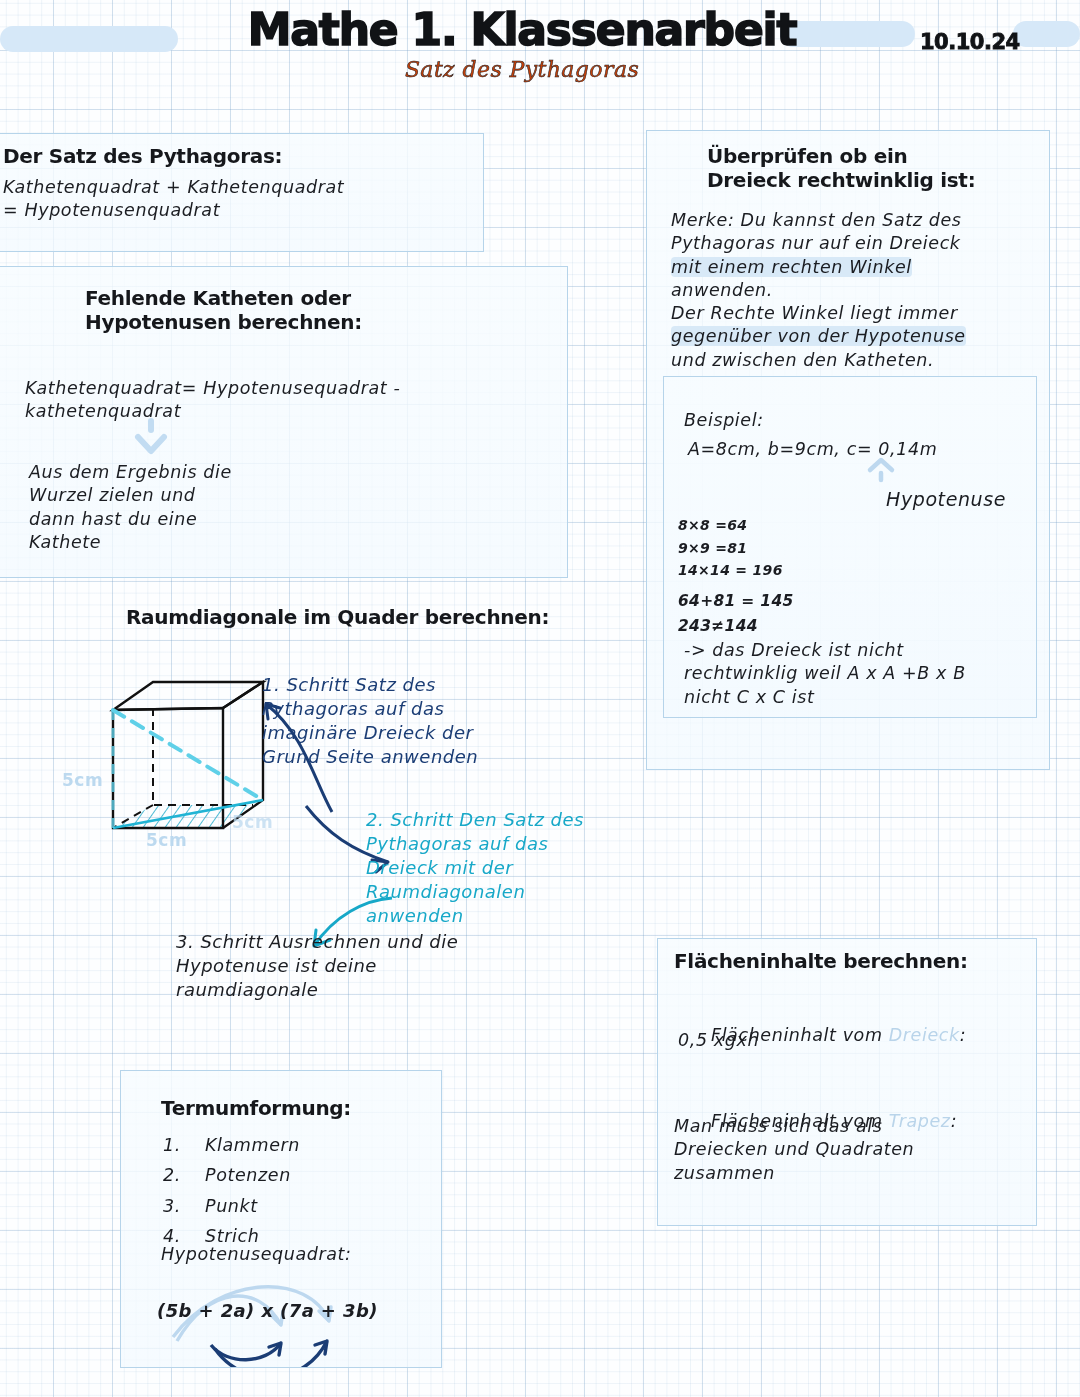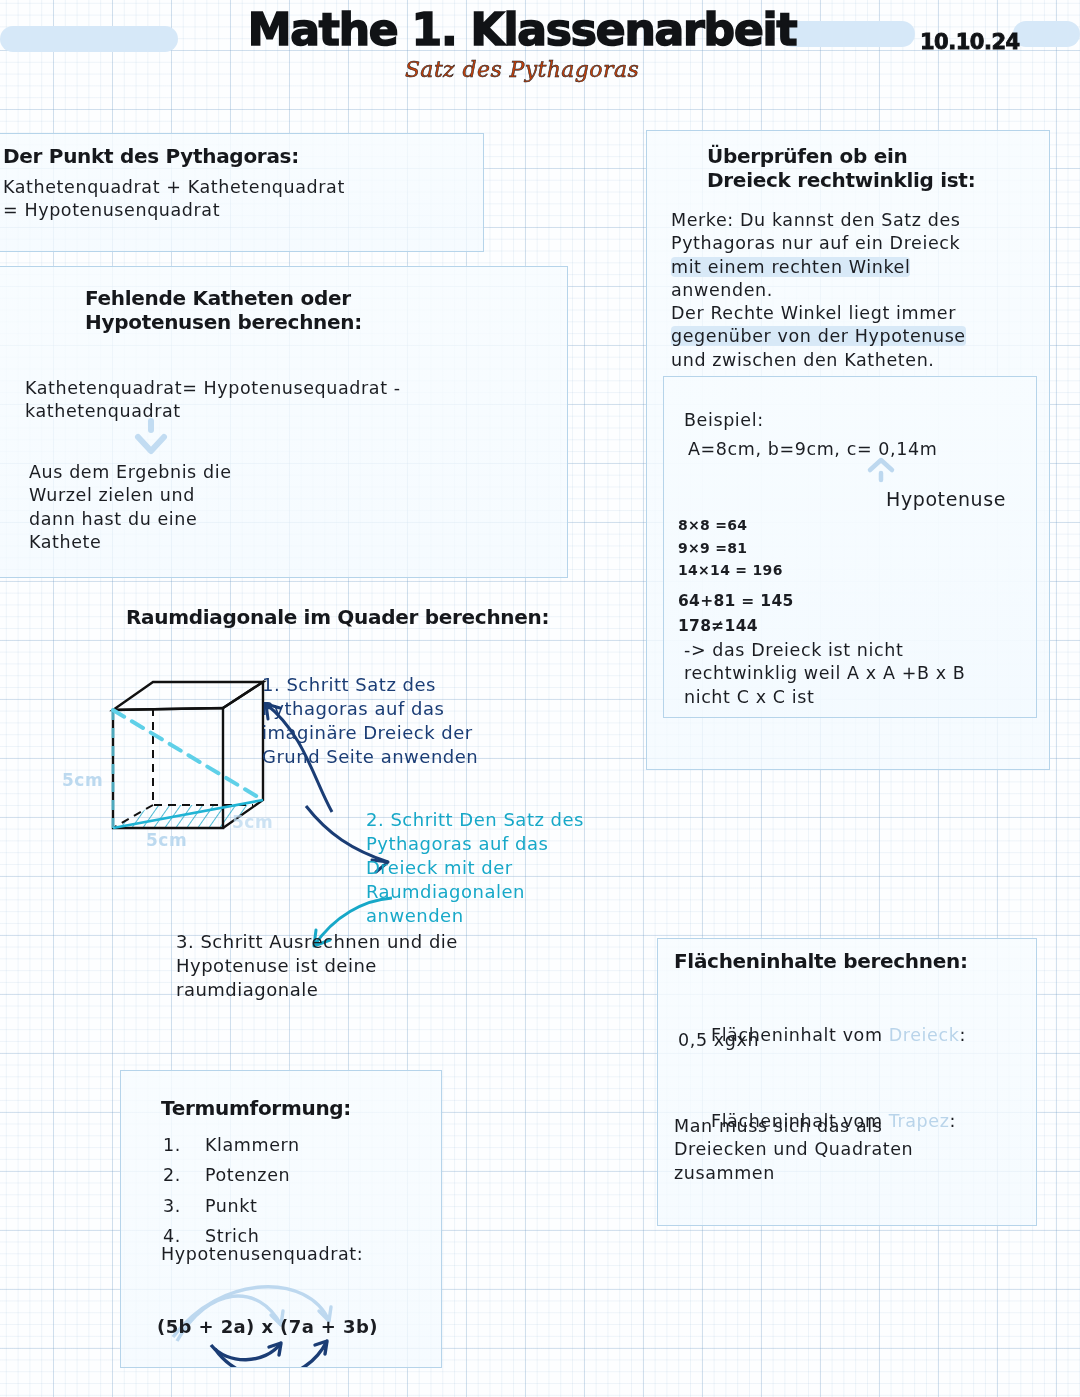--- a/index.html
+++ b/index.html
@@ -23,20 +23,21 @@
     font-weight:bold;
     color:#16181c;
     letter-spacing:-0.3px;
     line-height:1.18;
   }
   .hand{
     font-family:"DejaVu Sans", sans-serif;
     color:#1b1d22;
     letter-spacing:0.6px;
     line-height:1.33;
+    font-style:italic;
   }
 
   
   #title-bar{position:absolute;left:0;top:0;width:1044px;height:105px;}
   #doc-title{
     position:absolute;left:0;right:0;top:4px;text-align:center;
     font-size:44px;font-weight:bold;color:#111316;
     letter-spacing:-1.2px;
     -webkit-text-stroke:1.6px #111316;
   }
@@ -106,21 +107,21 @@
   #fl-b2{left:16px;top:148px;}
   #fl-b2v{left:16px;top:176px;}
   .accent-word{color:#b9d4ea;}
 
   
   #term-title{left:40px;top:26px;}
   #term-list{left:40px;top:58px;font-size:17.5px;line-height:1.62;}
   #term-list td{padding:0 0 0 0;}
   #term-list .num{width:40px;}
   #term-aus{left:40px;top:172px;}
-  #term-expr{left:36px;top:228px;font-size:18px;font-weight:bold;letter-spacing:0.4px;margin-top:16px;}
+  #term-expr{left:36px;top:228px;font-size:18px;font-weight:bold;letter-spacing:0.4px;}
   #term-arcs{position:absolute;left:8px;top:178px;width:300px;height:118px;}
 
   
   #rd-title{position:absolute;left:126px;top:606px;}
   #cube-wrap{position:absolute;left:95px;top:660px;width:200px;height:190px;}
   #step1{position:absolute;left:262px;top:673px;width:250px;
          color:#1b3d75;font-size:18px;line-height:1.33;letter-spacing:0.5px;}
   #step2{position:absolute;left:366px;top:808px;width:230px;
          color:#17a8c8;font-size:18px;line-height:1.33;letter-spacing:0.5px;}
   #step3{position:absolute;left:176px;top:930px;width:300px;
@@ -138,21 +139,21 @@
   <div id="title-bar">
     <div class="hl-bar" id="hl-left"></div>
     <div class="hl-bar" id="hl-mid"></div>
     <div class="hl-bar" id="hl-right"></div>
     <div id="doc-title" class="hdr">Mathe 1. Klassenarbeit</div>
     <div id="doc-subtitle">Satz des Pythagoras</div>
     <div id="doc-date">10.10.24</div>
   </div>
 
   <div class="box" id="box-satz">
-    <div class="t-abs hdr box-title" id="satz-title">Der Punkt des Pythagoras:</div>
+    <div class="t-abs hdr box-title" id="satz-title">Der Satz des Pythagoras:</div>
     <div class="t-abs hand body-txt" id="satz-body">Kathetenquadrat + Kathetenquadrat
 = Hypotenusenquadrat</div>
   </div>
 
   <div class="box" id="box-fehlende">
     <div class="t-abs hdr box-title" id="fehl-title">Fehlende Katheten oder
 Hypotenusen berechnen:</div>
     <div class="t-abs hand body-txt" id="fehl-formula">Kathetenquadrat= Hypotenusequadrat -
 kathetenquadrat</div>
     <svg id="arrow-down" viewBox="0 0 44 44">
@@ -172,21 +173,21 @@
 
     <div class="box" id="box-beispiel" style="left:16px;top:245px;width:372px;height:340px;">
       <div class="t-abs hand body-txt" id="bsp-label">Beispiel:</div>
       <div class="t-abs hand body-txt" id="bsp-given">A=8cm, b=9cm, c= 0,14m</div>
       <svg id="arrow-up" viewBox="0 0 34 34">
         <path d="M6 17 L17 7 L28 17" stroke="#bdd8ef" stroke-width="4.5" stroke-linecap="round" stroke-linejoin="round" fill="none"></path>
         <path d="M17 20 L17 27" stroke="#bdd8ef" stroke-width="4.5" stroke-linecap="round" fill="none"></path>
       </svg>
       <div class="t-abs hand" id="bsp-hyp">Hypotenuse</div>
       <div class="t-abs hand" id="bsp-calc"><div>8×8 =64</div><div>9×9 =81</div><div>14×14 = 196</div></div>
-      <div class="t-abs hand" id="bsp-sum"><div>64+81 = 145</div><div>178≠144</div></div>
+      <div class="t-abs hand" id="bsp-sum"><div>64+81 = 145</div><div>243≠144</div></div>
       <div class="t-abs hand body-txt" id="bsp-concl">-&gt; das Dreieck ist nicht
 rechtwinklig weil A x A +B x B
 nicht C x C ist</div>
     </div>
   </div>
 
   <div id="rd-title" class="hdr box-title">Raumdiagonale im Quader berechnen:</div>
 
   <svg id="cube-wrap" viewBox="0 0 200 190">
 
@@ -254,21 +255,21 @@
       <span>Flächeninhalt vom </span><span class="accent-word">Trapez</span><span>:</span>
     </div>
     <div class="t-abs hand body-txt" id="fl-b2v">Man muss sich das als
 Dreiecken und Quadraten
 zusammen</div>
   </div>
 
   <div class="box" id="box-term">
     <div class="t-abs hdr box-title" id="term-title">Termumformung:</div>
     <table class="t-abs hand" id="term-list"><tbody><tr><td class="num">1.</td><td>Klammern</td></tr><tr><td class="num">2.</td><td>Potenzen</td></tr><tr><td class="num">3.</td><td>Punkt</td></tr><tr><td class="num">4.</td><td>Strich</td></tr></tbody></table>
-    <div class="t-abs hand body-txt" id="term-aus">Hypotenusenquadrat:</div>
+    <div class="t-abs hand body-txt" id="term-aus">Hypotenusequadrat:</div>
     <svg id="term-arcs" viewBox="0 0 300 118">
       <path d="M48 92 C 80 36, 130 34, 152 76" stroke="#bdd8ef" stroke-width="3.4" fill="none"></path>
       <path d="M152 76 L142 66 M152 76 L154 62" stroke="#bdd8ef" stroke-width="3.4" fill="none" stroke-linecap="round"></path>
       <path d="M44 88 C 92 24, 180 24, 200 72" stroke="#bdd8ef" stroke-width="3.4" fill="none"></path>
       <path d="M200 72 L190 62 M200 72 L202 58" stroke="#bdd8ef" stroke-width="3.4" fill="none" stroke-linecap="round"></path>
       <path d="M82 96 C 98 116, 136 116, 152 94" stroke="#1b3d75" stroke-width="3.4" fill="none"></path>
       <path d="M152 94 L140 98 M152 94 L150 106" stroke="#1b3d75" stroke-width="3.4" fill="none" stroke-linecap="round"></path>
       <path d="M86 100 C 116 142, 176 136, 198 92" stroke="#1b3d75" stroke-width="3.4" fill="none"></path>
       <path d="M198 92 L186 96 M198 92 L196 105" stroke="#1b3d75" stroke-width="3.4" fill="none" stroke-linecap="round"></path>
     </svg>

